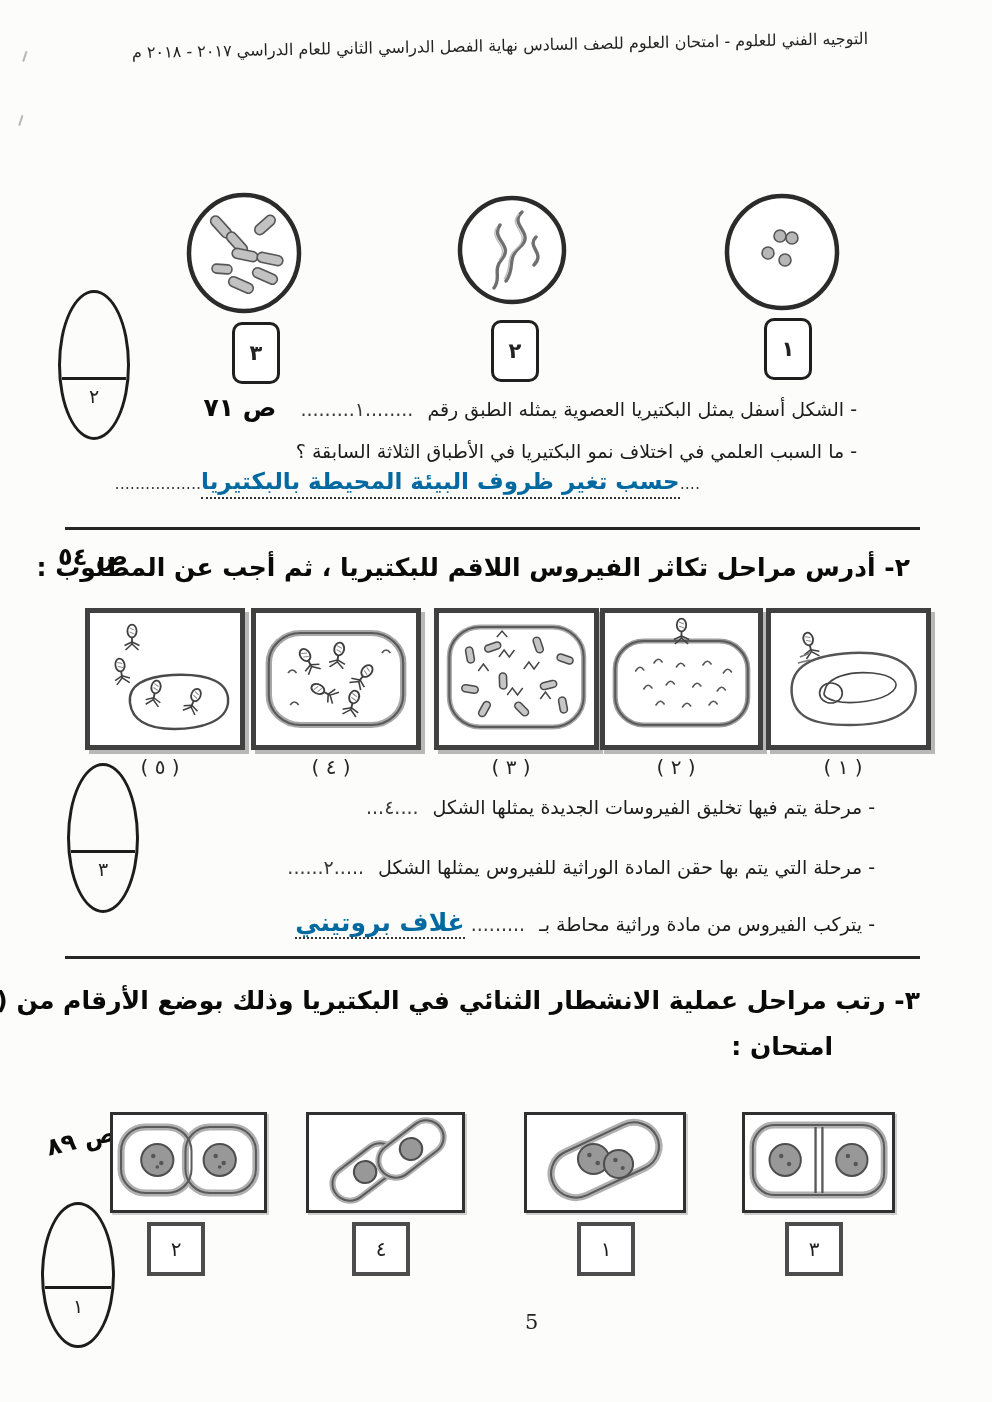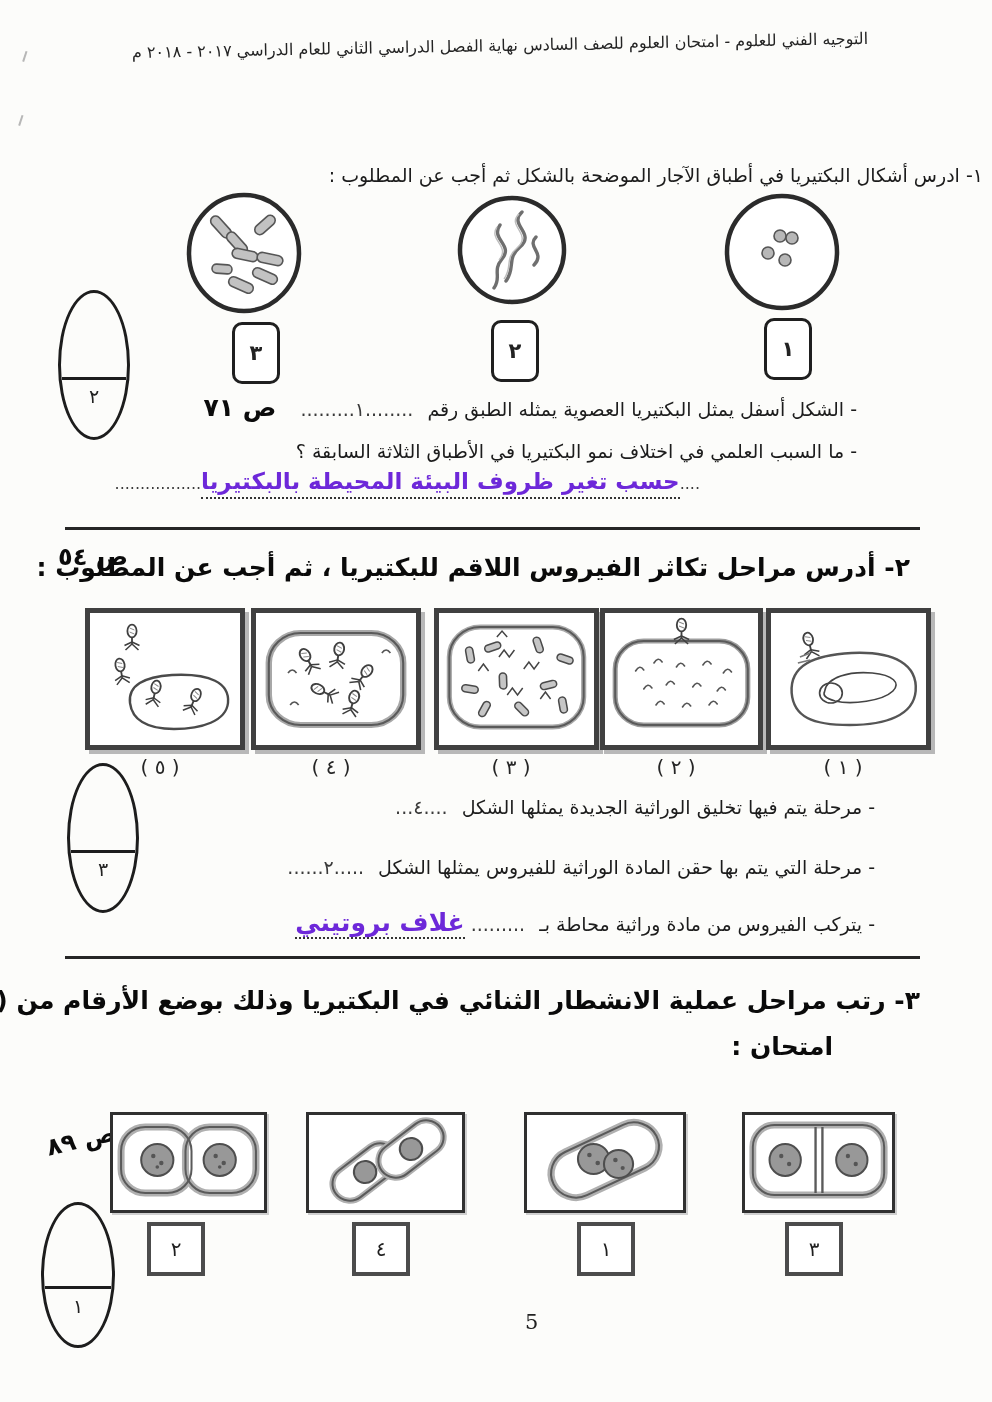--- a/index.html
+++ b/index.html
@@ -13,21 +13,21 @@
   .ar { direction:rtl; white-space:nowrap; }
 
   .header-line { font-size:16px; color:#242424; transform:rotate(-1.1deg); text-align:center; }
 
   .q-title {
     font-size:23px; font-weight:bold; color:#0a0a0a;
     border-bottom:3px solid #161616; padding-bottom:5px;
   }
   .body-line { font-size:19px; color:#1c1c1c; }
   .dots { color:#3a3a3a; letter-spacing:1px; }
-  .handwrite { font-weight:bold; font-size:23px; color:#6d28d9; }
+  .handwrite { font-weight:bold; font-size:23px; color:#0369a1; }
   .page-ref { font-weight:bold; font-size:24px; color:#0b0b0b; }
   .section-title { font-size:25px; font-weight:bold; color:#0a0a0a; }
 
   .divider { height:3px; background:#262626; }
 
   .plate-tag {
     width:42px; height:56px; border:3px solid #1f1f1f; border-radius:10px;
     background:#fff; display:flex; align-items:center; justify-content:center;
     font-size:21px; font-weight:bold; color:#222;
   }
@@ -71,21 +71,20 @@
       </g>
     </defs>
   </svg>
 
   <div class="abs scan-mark" style="left:18px; top:50px;"></div>
   <div class="abs scan-mark" style="left:14px; top:114px;"></div>
 
   <div class="abs ar header-line" style="left:110px; top:36px; width:780px;">التوجيه الفني للعلوم - امتحان العلوم للصف السادس نهاية الفصل الدراسي الثاني للعام الدراسي ٢٠١٧ - ٢٠١٨ م</div>
 
 
-  <div class="abs ar body-line" style="right:9px; top:164px;">١-   ادرس أشكال البكتيريا في أطباق الآجار الموضحة بالشكل ثم أجب عن المطلوب :</div>
 
   <svg class="abs" style="left:185px; top:191px;" width="118" height="124" viewBox="0 0 118 124">
     <ellipse cx="59" cy="62" rx="55" ry="58" fill="#ffffff" stroke="#2b2b2b" stroke-width="4.5"></ellipse>
     <g fill="#c2c2c2" stroke="#555" stroke-width="1.6">
       <rect x="-13" y="-5" width="26" height="10" rx="5" transform="translate(36,36) rotate(48)"></rect>
       <rect x="-13" y="-5" width="26" height="10" rx="5" transform="translate(52,52) rotate(48)"></rect>
       <rect x="-12" y="-5" width="24" height="10" rx="5" transform="translate(80,34) rotate(-42)"></rect>
       <rect x="-13" y="-5" width="26" height="10" rx="5" transform="translate(60,64) rotate(12)"></rect>
       <rect x="-13" y="-5" width="26" height="10" rx="5" transform="translate(85,68) rotate(12)"></rect>
       <rect x="-10" y="-4.5" width="20" height="9" rx="4.5" transform="translate(37,78) rotate(4)"></rect>
@@ -237,21 +236,21 @@
   <div class="abs stage-label" style="left:481px; top:755px; width:60px;">( ٣ )</div>
   <div class="abs stage-label" style="left:646px; top:755px; width:60px;">( ٢ )</div>
   <div class="abs stage-label" style="left:813px; top:755px; width:60px;">( ١ )</div>
 
   <div class="abs score-oval" style="left:67px; top:763px; width:66px; height:144px;">
     <div class="oline"></div>
     <div class="onum">٣</div>
   </div>
 
   <div class="abs ar body-line" style="right:117px; top:796px;">
-    <span>-   مرحلة يتم فيها تخليق الوراثية الجديدة يمثلها الشكل</span>
+    <span>-   مرحلة يتم فيها تخليق الفيروسات الجديدة يمثلها الشكل</span>
     <span class="dots" style="margin-right:8px;">....٤...</span>
   </div>
   <div class="abs ar body-line" style="right:117px; top:856px;">
     <span>-   مرحلة التي يتم بها حقن المادة الوراثية للفيروس يمثلها الشكل</span>
     <span class="dots" style="margin-right:8px;">.....٢......</span>
   </div>
   <div class="abs ar body-line" style="right:117px; top:908px;">
     <span>-   يتركب الفيروس من مادة وراثية محاطة بـ</span>
     <span class="dots" style="margin-right:8px;">.........</span>
     <span class="handwrite" style="font-size:25px; border-bottom:2px dotted #333;">غلاف بروتيني</span>

